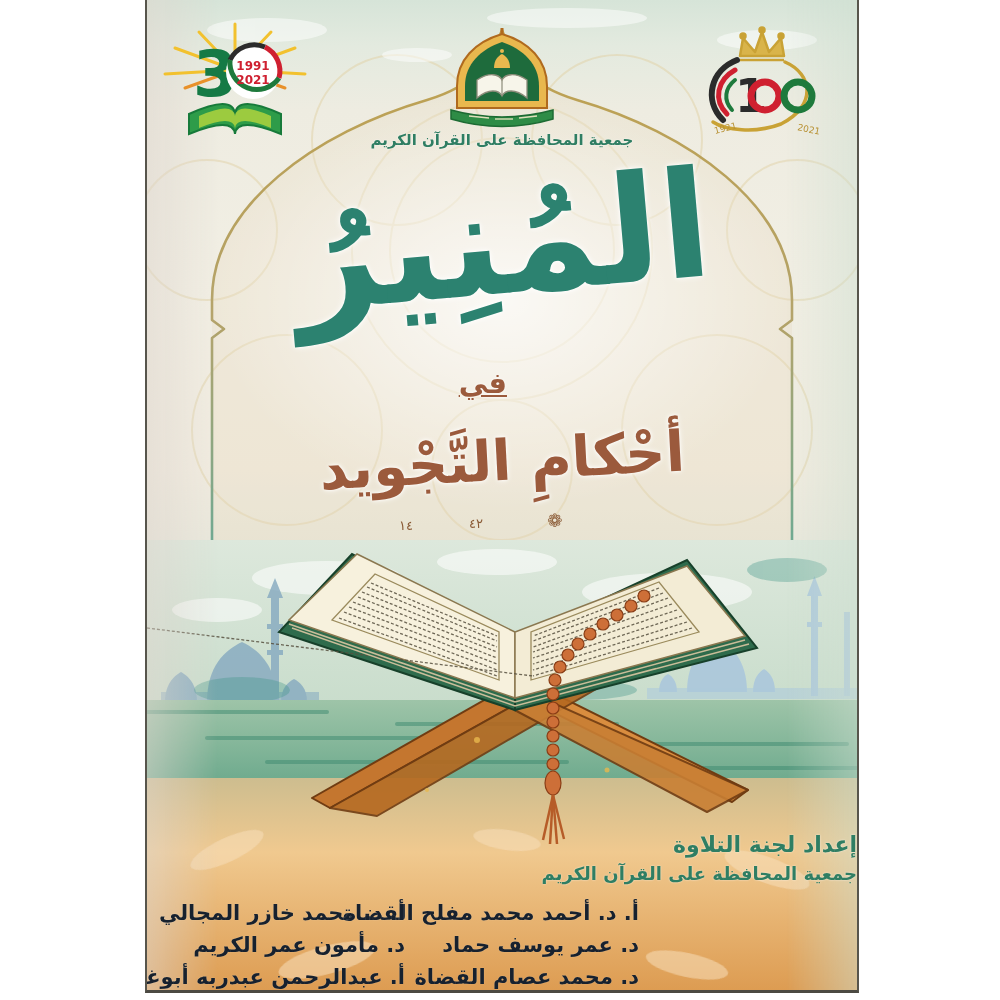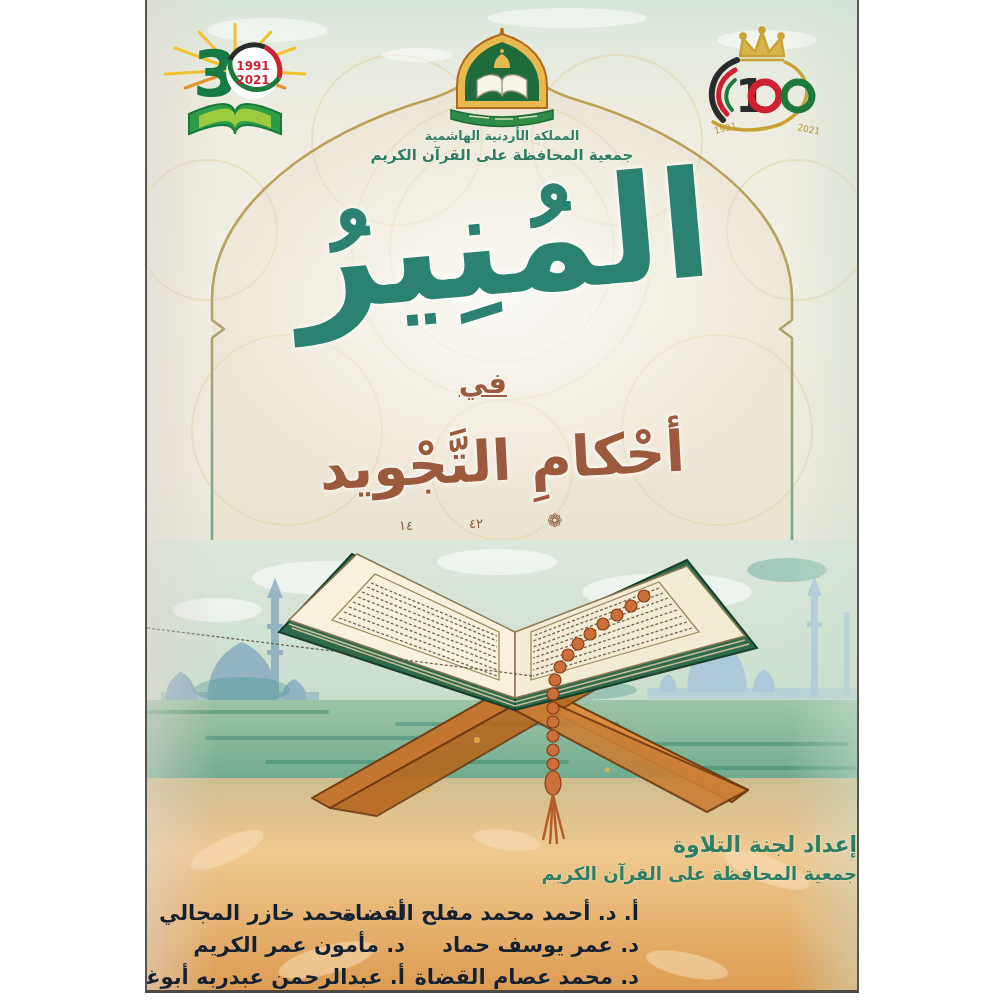--- a/index.html
+++ b/index.html
@@ -270,21 +270,20 @@
       <path d="M42,70 C54,60 64,62 67,68 C70,62 80,60 92,70 L92,52 C80,44 70,46 67,52 C64,46 54,44 42,52 Z" fill="#f7f5ea" stroke="#8c8c7a" stroke-width="1.3"></path>
       <line x1="67" y1="52" x2="67" y2="68" stroke="#8c8c7a" stroke-width="1.2"></line>
       <path d="M16,82 Q67,96 118,82 L118,91 Q67,106 16,91 Z" fill="#2e8c46" stroke="#1d6b33" stroke-width="1.5"></path>
       <g stroke="#f3e9c8" stroke-width="1.4" opacity="0.9">
         <line x1="34" y1="88" x2="54" y2="90"></line>
           <line x1="60" y1="91" x2="78" y2="91"></line>
           <line x1="84" y1="90" x2="102" y2="88"></line>
       </g>
     </svg>
     <div class="emblem-lines">
-      <div class="kingdom" dir="rtl">المملكة الأردنية الهاشمية</div>
       <div class="society" dir="rtl">جمعية المحافظة على القرآن الكريم</div>
     </div>
 
     <svg class="logo100" viewBox="0 0 155 120">
       <g stroke="#c9a235" stroke-width="2.5" fill="none" stroke-linejoin="round">
         <path d="M55,34 L58,16 L70,30 L77,10 L84,30 L96,16 L99,34 Z" fill="#d9b44a"></path>
         <circle cx="58" cy="14" r="2.5" fill="#c9a235"></circle>
           <circle cx="77" cy="8" r="2.5" fill="#c9a235"></circle>
         <circle cx="96" cy="14" r="2.5" fill="#c9a235"></circle>
         <line x1="55" y1="38" x2="99" y2="38"></line>

